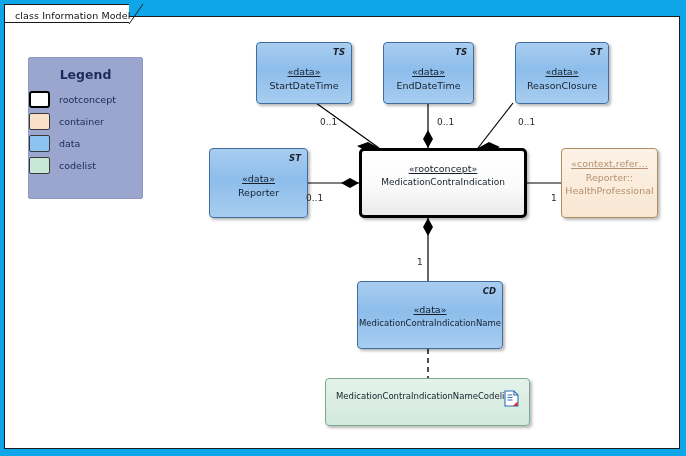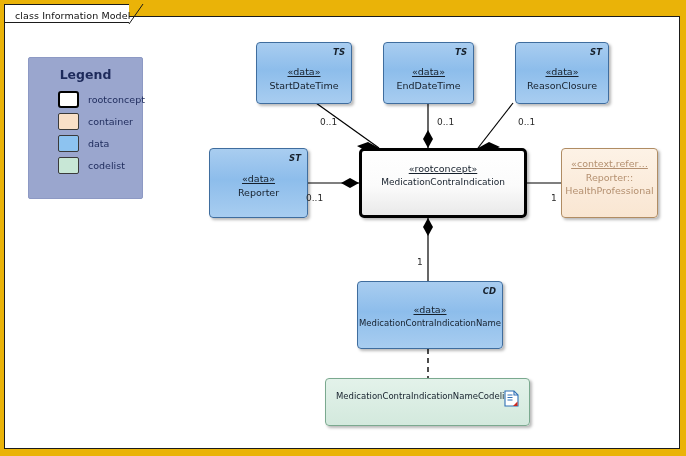--- a/index.html
+++ b/index.html
@@ -1,21 +1,21 @@
 <!DOCTYPE html>
 <html><head>
 <meta charset="utf-8">
 <style>
   html,body{margin:0;padding:0;background:#ffffff;}
   body{font-family:"DejaVu Sans","Liberation Sans",sans-serif;}
 
   #canvas{
     position:relative;
     width:686px;height:456px;
-    background:#eab308;
+    background:#0ea5e9;
     overflow:hidden;
   }
 
   
   #frame{
     position:absolute;left:4px;top:16px;
     width:676px;height:433px;
     border:1px solid #1b1b1b;
     box-sizing:border-box;
     background:#ffffff;
@@ -50,21 +50,21 @@
     border:1px solid #8d99c4;
     border-radius:2px;
     box-sizing:border-box;
   }
   #legend-title{
     position:absolute;top:9px;left:0;width:100%;
     text-align:center;
     font-size:12.5px;font-weight:bold;color:#1d2a5b;
   }
   .legend-row{
-    position:absolute;left:29px;
+    position:absolute;left:0;
     width:98px;height:19px;padding-left:9px;
   }
   .legend-swatch{
     position:absolute;left:0;top:0;
     width:21px;height:17px;
     box-sizing:border-box;
     border:1px solid #3a3a3a;
     border-radius:2px;
   }
   .legend-swatch.thick{border:2.5px solid #000000;border-radius:3px;}

